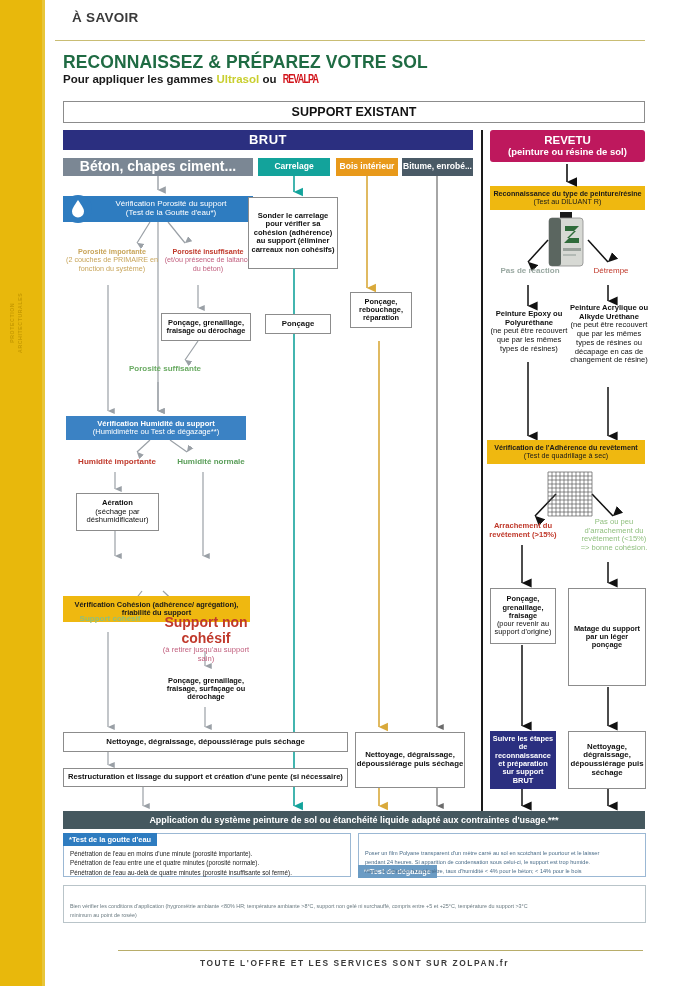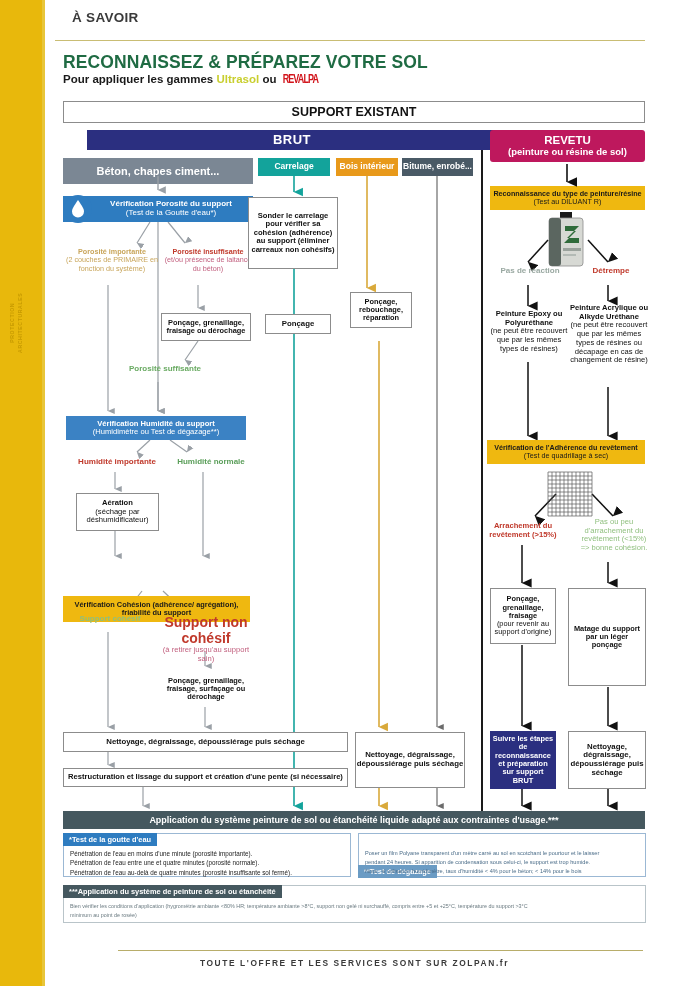--- a/index.html
+++ b/index.html
@@ -79,25 +79,25 @@
 <div id="subtitle">
   <span>Pour appliquer les gammes </span><span class="ultrasol">Ultrasol</span><span> ou </span><span id="revalpa">REVALPA</span>
 </div>
 
 <div class="banner" style="left:63px; top:101px; width:582px; height:22px; border:1px solid #8c8c8c; background:#fff; font-size:12.5px; color:#111;">
   <span>SUPPORT EXISTANT</span>
 </div>
 
 <div class="vline" style="left:481px; top:130px; width:2px; height:690px; background:#1a1a1a;"></div>
 
-<div class="banner" style="left:63px; top:130px; width:410px; height:20px; background:#2b2f80; color:#fff; font-size:13px; letter-spacing:.5px;margin-left:24px;">
+<div class="banner" style="left:63px; top:130px; width:410px; height:20px; background:#2b2f80; color:#fff; font-size:13px; letter-spacing:.5px;">
   <span>BRUT</span>
 </div>
 
-<div class="banner" style="left:63px; top:158px; width:190px; height:26px; background:#7b8794; color:#fff; font-size:11px;">
+<div class="banner" style="left:63px; top:158px; width:190px; height:18px; background:#7b8794; color:#fff; font-size:14px;">
   <span>Béton, chapes ciment...</span>
 </div>
 <div class="banner" style="left:258px; top:158px; width:72px; height:18px; background:#13a39b; color:#fff; font-size:8.5px;">
   <span>Carrelage</span>
 </div>
 <div class="banner" style="left:336px; top:158px; width:62px; height:18px; background:#e8991a; color:#fff; font-size:8.5px;">
   <span>Bois intérieur</span>
 </div>
 <div class="banner" style="left:402px; top:158px; width:71px; height:18px; background:#4a5a66; color:#fff; font-size:8.5px;">
   <span>Bitume, enrobé...</span>
@@ -164,21 +164,21 @@
 
   <line x1="367" y1="176" x2="367" y2="288" stroke="#d9a93a" stroke-width="1.6" marker-end="url(#ao)"></line>
   <line x1="379" y1="341" x2="379" y2="727" stroke="#d9a93a" stroke-width="1.6" marker-end="url(#ao)"></line>
   <line x1="379" y1="788" x2="379" y2="806" stroke="#d9a93a" stroke-width="1.6" marker-end="url(#ao)"></line>
 
   <line x1="437" y1="176" x2="437" y2="727" stroke="#6b6b6b" stroke-width="1.2" marker-end="url(#as)"></line>
   <line x1="437" y1="788" x2="437" y2="806" stroke="#6b6b6b" stroke-width="1.2" marker-end="url(#as)"></line>
 </svg>
 
 <div class="banner" style="left:63px; top:196px; width:190px; height:26px; background:#2e7cc0; color:#fff; flex-direction:column; font-size:8px; font-weight:normal; padding-left:26px;">
-  <span style="font-weight:bold;">Vérification Porosité du support</span>
+  <span style="font-weight:normal;">Vérification Porosité du support</span>
   <span>(Test de la Goutte d'eau*)</span>
 </div>
 <svg style="position:absolute; left:63px; top:194px; width:30px; height:30px;">
   <circle cx="15" cy="15" r="14" fill="#2e7cc0"></circle>
   <path d="M15 6 C11 12, 9 14.5, 9 17.5 A6 6 0 0 0 21 17.5 C21 14.5, 19 12, 15 6 Z" fill="#fff"></path>
 </svg>
 
 <div class="lbl" style="left:66px; top:248px; width:92px; font-size:7.2px; color:#c8a55a;">
   <b>Porosité importante</b><br>
   <span>(2 couches de PRIMAIRE en fonction du système)</span>
@@ -289,21 +289,21 @@
   <line x1="608" y1="562" x2="608" y2="583" stroke="#111" stroke-width="1.5" marker-end="url(#ak)"></line>
   <line x1="522" y1="645" x2="522" y2="726" stroke="#111" stroke-width="1.5" marker-end="url(#ak)"></line>
   <line x1="608" y1="687" x2="608" y2="726" stroke="#111" stroke-width="1.5" marker-end="url(#ak)"></line>
   <line x1="522" y1="789" x2="522" y2="806" stroke="#111" stroke-width="1.5" marker-end="url(#ak)"></line>
   <line x1="608" y1="789" x2="608" y2="806" stroke="#111" stroke-width="1.5" marker-end="url(#ak)"></line>
 </svg>
 
 <div class="lbl" style="left:487px; top:266px; width:86px; font-size:8px; font-weight:bold; color:#9aa9a2;">
   <span>Pas de réaction</span>
 </div>
-<div class="lbl" style="left:578px; top:266px; width:66px; font-size:8px; font-weight:bold; color:#c0392b;">
+<div class="lbl" style="left:578px; top:266px; width:66px; font-size:8px; font-weight:normal; color:#c0392b;">
   <span>Détrempe</span>
 </div>
 
 <div class="lbl" style="left:487px; top:310px; width:84px; font-size:7.6px; color:#111;">
   <b>Peinture Epoxy ou Polyuréthane</b><br>
   <span>(ne peut être recouvert que par les mêmes types de résines)</span>
 </div>
 <div class="lbl" style="left:568px; top:304px; width:82px; font-size:7.6px; color:#111;">
   <b>Peinture Acrylique ou Alkyde Uréthane</b><br>
   <span>(ne peut être recouvert que par les mêmes types de résines ou décapage en cas de changement de résine)</span>
@@ -385,23 +385,20 @@
     <span>**Test de dégazage</span>
   </div>
   <div style="position:absolute; left:6px; top:15px; font-size:5.6px; color:#4a6c88; line-height:1.6;">
     <div>Poser un film Polyane transparent d'un mètre carré au sol en scotchant le pourtour et le laisser</div>
     <div>pendant 24 heures. Si apparition de condensation sous celui-ci, le support est trop humide.</div>
     <div>Nota : si utilisation humidimètre, taux d'humidité &lt; 4% pour le béton; &lt; 14% pour le bois</div>
   </div>
 </div>
 
 <div style="position:absolute; left:63px; top:885px; width:583px; height:38px; border:1px solid #b9c4c9;">
-  <div style="position:absolute; left:-1px; top:-1px; background:#45585f; color:#fff; font-size:7.4px; font-weight:bold; padding:2px 6px;">
-    <span>***Application du système de peinture de sol ou étanchéité</span>
-  </div>
   <div style="position:absolute; left:6px; top:16px; font-size:5.4px; color:#6a7a80; line-height:1.7;">
     <div>Bien vérifier les conditions d'application (hygrométrie ambiante &lt;80% HR; température ambiante &gt;8°C, support non gelé ni surchauffé, compris entre +5 et +25°C, température du support &gt;3°C</div>
     <div>minimum au point de rosée)</div>
   </div>
 </div>
 
 <div style="position:absolute; left:118px; top:950px; width:525px; height:1px; background:#b8ad6a;"></div>
 <div style="position:absolute; left:63px; top:958px; width:583px; text-align:center; font-size:8.4px; font-weight:bold; letter-spacing:1.6px; color:#3a3a3a;">
   <span>TOUTE L'OFFRE ET LES SERVICES SONT SUR ZOLPAN.fr</span>
 </div>

